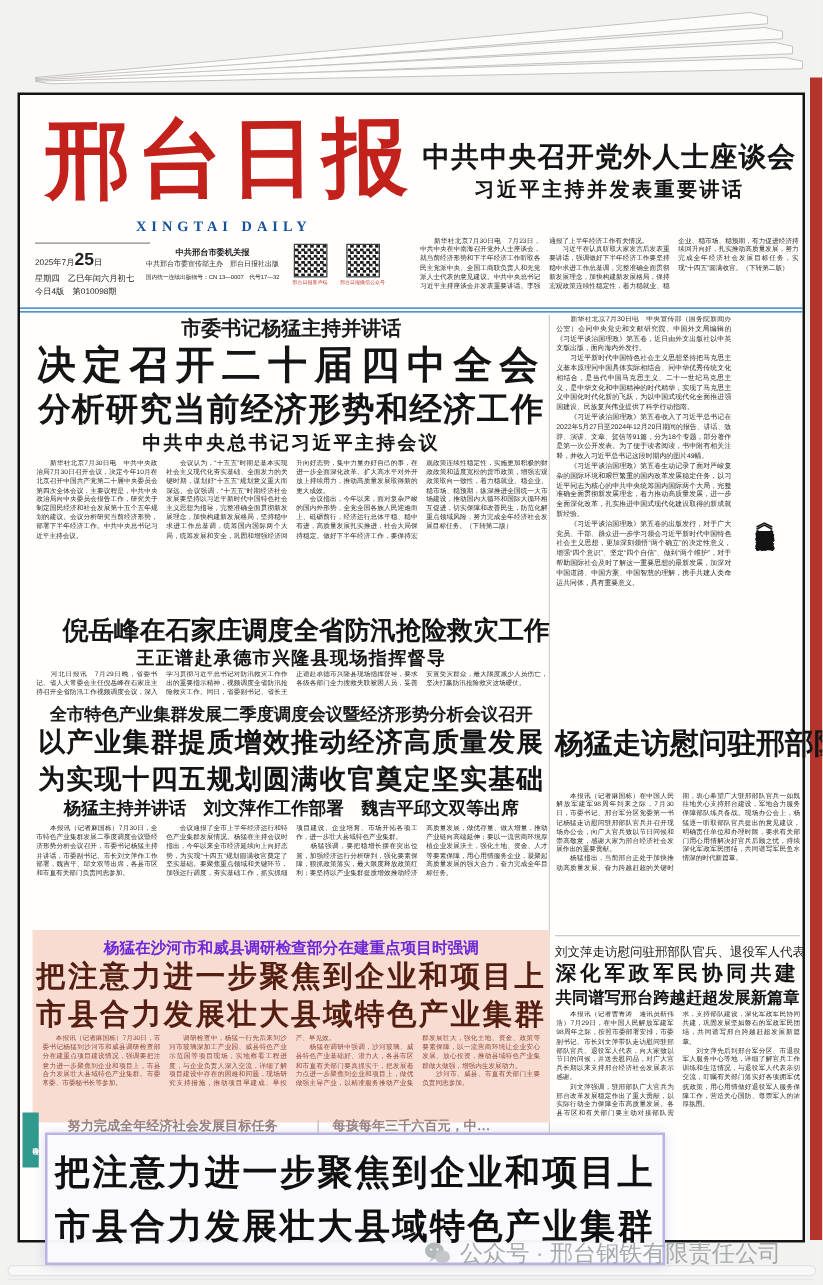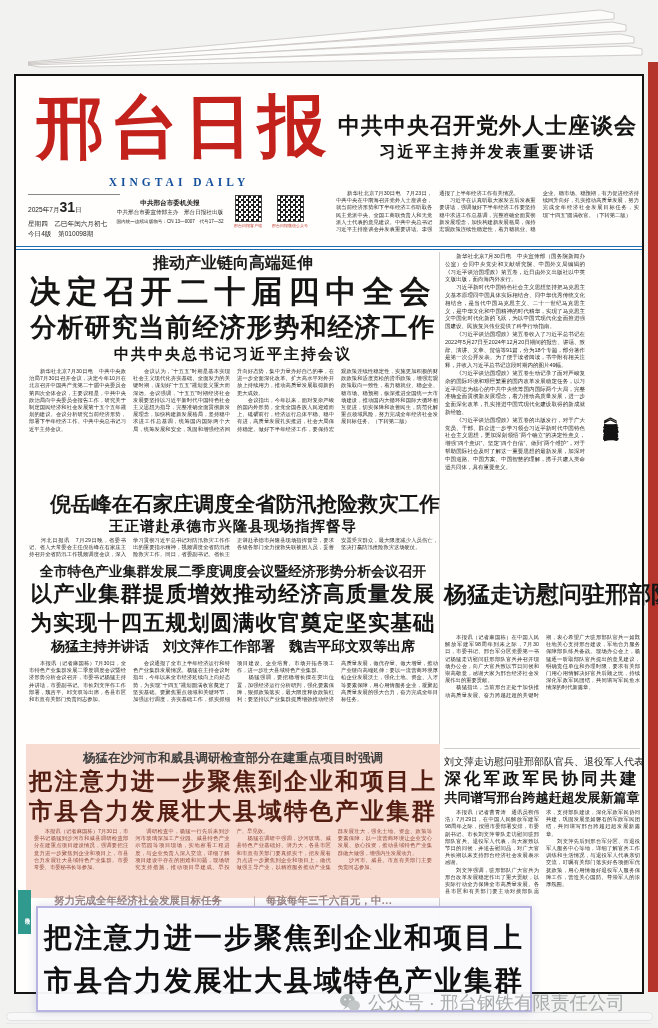--- a/index.html
+++ b/index.html
@@ -49,21 +49,21 @@
   <div class="page">
 
     <div class="abs serif" style="left:20px;top:6px;width:300px;height:98px;font-size:68px;font-weight:bold;
          color:#c2211c;letter-spacing:6px;transform:rotate(-0.5deg);white-space:nowrap;">邢台日报</div>
     <div class="abs serif" style="left:88px;top:100px;width:150px;text-align:center;font-size:11.5px;
          font-weight:bold;color:#15519c;letter-spacing:4px;white-space:nowrap;">XINGTAI DAILY</div>
 
     <div class="abs" style="left:12px;top:118px;width:92px;border-top:1px solid #888;padding-top:2px;
          font-size:6.6px;color:#222;line-height:1.55;">
       <div style="white-space:nowrap;">
-        <span>2025年7月</span><span style="font-size:14px;font-weight:bold;">31</span><span>日</span>
+        <span>2025年7月</span><span style="font-size:14px;font-weight:bold;">25</span><span>日</span>
       </div>
       <div style="white-space:nowrap;">星期四　乙巳年闰六月初七</div>
       <div style="white-space:nowrap;">今日4版　第010098期</div>
     </div>
 
     <div class="abs" style="left:96px;top:121px;width:116px;text-align:center;color:#222;line-height:1.7;">
       <div style="font-size:6.6px;font-weight:bold;white-space:nowrap;">中共邢台市委机关报</div>
       <div style="font-size:5.6px;white-space:nowrap;">中共邢台市委宣传部主办　邢台日报社出版</div>
       <div style="font-size:4.6px;white-space:nowrap;">国内统一连续出版物号：CN 13—0007　代号17—32</div>
     </div>
@@ -79,21 +79,21 @@
 
     <div class="abs hl sans" style="left:317px;top:35px;width:309px;font-size:22px;letter-spacing:1px;">中共中央召开党外人士座谈会</div>
     <div class="abs hl serif" style="left:319px;top:66px;width:305px;font-size:16px;letter-spacing:2px;">习近平主持并发表重要讲话</div>
     <div class="abs body-text cols3" style="left:320px;top:114px;width:303px;height:53px;">　　新华社北京7月30日电　7月23日，中共中央在中南海召开党外人士座谈会，就当前经济形势和下半年经济工作听取各民主党派中央、全国工商联负责人和无党派人士代表的意见建议。中共中央总书记习近平主持座谈会并发表重要讲话。李强通报了上半年经济工作有关情况。
 　　习近平在认真听取大家发言后发表重要讲话，强调做好下半年经济工作要坚持稳中求进工作总基调，完整准确全面贯彻新发展理念，加快构建新发展格局，保持宏观政策连续性稳定性，着力稳就业、稳企业、稳市场、稳预期，有力促进经济持续回升向好，扎实推动高质量发展，努力完成全年经济社会发展目标任务，实现“十四五”圆满收官。（下转第二版）</div>
 
     <div class="abs bluerule" style="left:0;top:170px;width:626px;"></div>
 
     <div class="abs vline" style="left:423px;top:176px;height:730px;"></div>
 
-    <div class="abs kick serif" style="left:12px;top:177px;width:410px;font-size:16px;">推动产业链向高端延伸</div>
+    <div class="abs kick serif" style="left:12px;top:177px;width:410px;font-size:16px;">市委书记杨猛主持并讲话</div>
     <div class="abs hl sans" style="left:12px;top:195px;width:410px;font-size:31px;letter-spacing:6px;">决定召开二十届四中全会</div>
     <div class="abs hl sans" style="left:12px;top:234px;width:410px;font-size:26px;letter-spacing:1px;">分析研究当前经济形势和经济工作</div>
     <div class="abs hl serif" style="left:12px;top:269px;width:410px;font-size:15px;letter-spacing:2px;">中共中央总书记习近平主持会议</div>
     <div class="abs body-text cols4" style="left:13px;top:292px;width:409px;height:106px;">　　新华社北京7月30日电　中共中央政治局7月30日召开会议，决定今年10月在北京召开中国共产党第二十届中央委员会第四次全体会议，主要议程是，中共中央政治局向中央委员会报告工作，研究关于制定国民经济和社会发展第十五个五年规划的建议。会议分析研究当前经济形势，部署下半年经济工作。中共中央总书记习近平主持会议。
 　　会议认为，“十五五”时期是基本实现社会主义现代化夯实基础、全面发力的关键时期，谋划好“十五五”规划意义重大而深远。会议强调，“十五五”时期经济社会发展要坚持以习近平新时代中国特色社会主义思想为指导，完整准确全面贯彻新发展理念，加快构建新发展格局，坚持稳中求进工作总基调，统筹国内国际两个大局，统筹发展和安全，巩固和增强经济回升向好态势，集中力量办好自己的事，在进一步全面深化改革、扩大高水平对外开放上持续用力，推动高质量发展取得新的更大成效。
 　　会议指出，今年以来，面对复杂严峻的国内外形势，全党全国各族人民迎难而上、砥砺前行，经济运行总体平稳、稳中有进，高质量发展扎实推进，社会大局保持稳定。做好下半年经济工作，要保持宏观政策连续性稳定性，实施更加积极的财政政策和适度宽松的货币政策，增强宏观政策取向一致性，着力稳就业、稳企业、稳市场、稳预期，纵深推进全国统一大市场建设，推动国内大循环和国际大循环相互促进，切实保障和改善民生，防范化解重点领域风险，努力完成全年经济社会发展目标任务。（下转第二版）</div>
 
     <div class="abs body-text" style="left:429px;top:177px;width:140px;height:322px;font-size:5.5px;line-height:1.42;">　　新华社北京7月30日电　中央宣传部（国务院新闻办公室）会同中央党史和文献研究院、中国外文局编辑的《习近平谈治国理政》第五卷，近日由外文出版社以中英文版出版，面向海内外发行。
 　　习近平新时代中国特色社会主义思想坚持把马克思主义基本原理同中国具体实际相结合、同中华优秀传统文化相结合，是当代中国马克思主义、二十一世纪马克思主义，是中华文化和中国精神的时代精华，实现了马克思主义中国化时代化新的飞跃，为以中国式现代化全面推进强国建设、民族复兴伟业提供了科学行动指南。
 　　《习近平谈治国理政》第五卷收入了习近平总书记在2022年5月27日至2024年12月20日期间的报告、讲话、致辞、演讲、文章、贺信等91篇，分为18个专题，部分著作是第一次公开发表。为了便于读者阅读，书中附有相关注释，并收入习近平总书记这段时期内的图片49幅。
@@ -112,21 +112,21 @@
     <div class="abs hl serif" style="left:12px;top:562px;width:410px;font-size:14px;">杨猛主持并讲话　刘文萍作工作部署　魏吉平邱文双等出席</div>
     <div class="abs body-text cols4" style="left:13px;top:584px;width:409px;height:80px;">　　本报讯（记者麻国栋）7月30日，全市特色产业集群发展二季度调度会议暨经济形势分析会议召开，市委书记杨猛主持并讲话，市委副书记、市长刘文萍作工作部署，魏吉平、邱文双等出席，各县市区和市直有关部门负责同志参加。
 　　会议通报了全市上半年经济运行和特色产业集群发展情况。杨猛在主持会议时指出，今年以来全市经济延续向上向好态势，为实现“十四五”规划圆满收官奠定了坚实基础。要聚焦重点领域和关键环节，加强运行调度，夯实基础工作，抓实抓细项目建设、企业培育、市场开拓各项工作，进一步壮大县域特色产业集群。
 　　杨猛强调，要把稳增长摆在突出位置，加强经济运行分析研判，强化要素保障，狠抓政策落实，最大限度释放政策红利；要坚持以产业集群提质增效推动经济高质量发展，做优存量、做大增量，推动产业链向高端延伸；要以一流营商环境厚植企业发展沃土，强化土地、资金、人才等要素保障，用心用情服务企业，凝聚起高质量发展的强大合力，奋力完成全年目标任务。</div>
 
     <div class="abs hl sans" style="left:428px;top:503px;width:196px;font-size:23px;">杨猛走访慰问驻邢部队</div>
     <div class="abs body-text cols2" style="left:429px;top:558px;width:195px;height:106px;">　　本报讯（记者麻国栋）在中国人民解放军建军98周年到来之际，7月30日，市委书记、邢台军分区党委第一书记杨猛走访慰问驻邢部队官兵并召开现场办公会，向广大官兵致以节日问候和崇高敬意，感谢大家为邢台经济社会发展作出的重要贡献。
 　　杨猛指出，当前邢台正处于加快推动高质量发展、奋力跨越赶超的关键时期，衷心希望广大驻邢部队官兵一如既往地关心支持邢台建设，军地合力服务保障部队练兵备战。现场办公会上，杨猛逐一听取部队官兵提出的意见建议，明确责任单位和办理时限，要求有关部门用心用情解决好官兵后顾之忧，持续深化军政军民团结，共同谱写军民鱼水情深的时代新篇章。</div>
 
     <div class="abs pinkbox" style="left:10px;top:668px;width:414px;height:154px;">
-      <div class="abs kick serif" style="left:0;top:6px;width:414px;font-size:12.5px;color:#404040;">杨猛在沙河市和威县调研检查部分在建重点项目时强调</div>
+      <div class="abs kick serif" style="left:0;top:6px;width:414px;font-size:12.5px;color:#6d28d9;">杨猛在沙河市和威县调研检查部分在建重点项目时强调</div>
       <div class="abs hl sans" style="left:0;top:21px;width:414px;font-size:23.5px;letter-spacing:2px;color:#541e12;">把注意力进一步聚焦到企业和项目上</div>
       <div class="abs hl sans" style="left:0;top:51px;width:414px;font-size:23.5px;letter-spacing:2px;color:#541e12;">市县合力发展壮大县域特色产业集群</div>
       <div class="abs body-text cols4" style="left:8px;top:84px;width:398px;height:64px;color:#8c4638;">　　本报讯（记者麻国栋）7月30日，市委书记杨猛到沙河市和威县调研检查部分在建重点项目建设情况，强调要把注意力进一步聚焦到企业和项目上，市县合力发展壮大县域特色产业集群。市委常委、市委秘书长等参加。
 　　调研检查中，杨猛一行先后来到沙河市玻璃深加工产业园、威县特色产业示范园等项目现场，实地察看工程进度，与企业负责人深入交流，详细了解项目建设中存在的困难和问题，现场研究支持措施，推动项目早建成、早投产、早见效。
 　　杨猛在调研中强调，沙河玻璃、威县特色产业基础好、潜力大，各县市区和市直有关部门要真抓实干，把发展着力点进一步聚焦到企业和项目上，做优做强主导产业，以精准服务推动产业集群发展壮大，强化土地、资金、政策等要素保障，以一流营商环境让企业安心发展、放心投资，推动县域特色产业集群做大做强，增强内生发展动力。
 　　沙河市、威县、市直有关部门主要负责同志参加。</div>
     </div>
 
     <div class="abs" style="left:428px;top:672px;width:196px;border-top:1px solid #ccc;"></div>
     <div class="abs kick sans" style="left:428px;top:679px;width:196px;font-size:10px;font-weight:normal;">刘文萍走访慰问驻邢部队官兵、退役军人代表</div>

